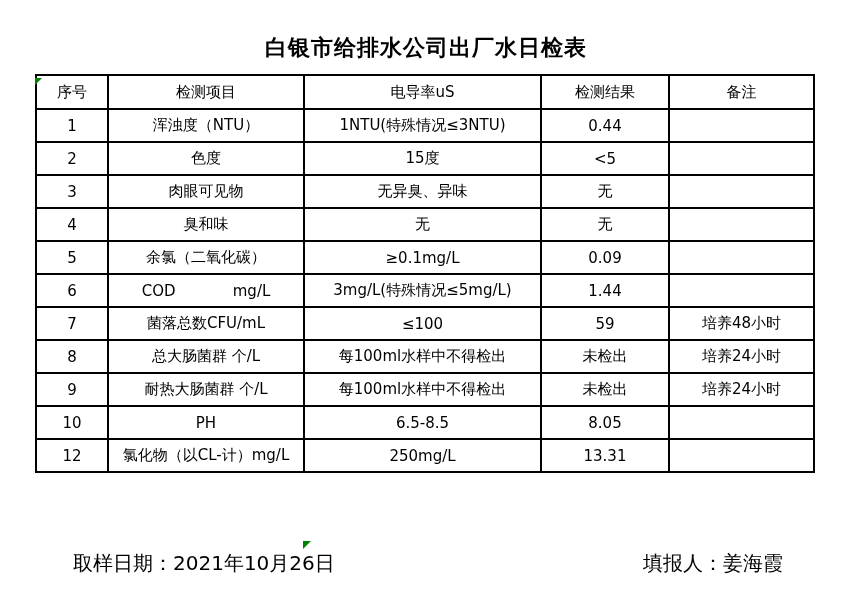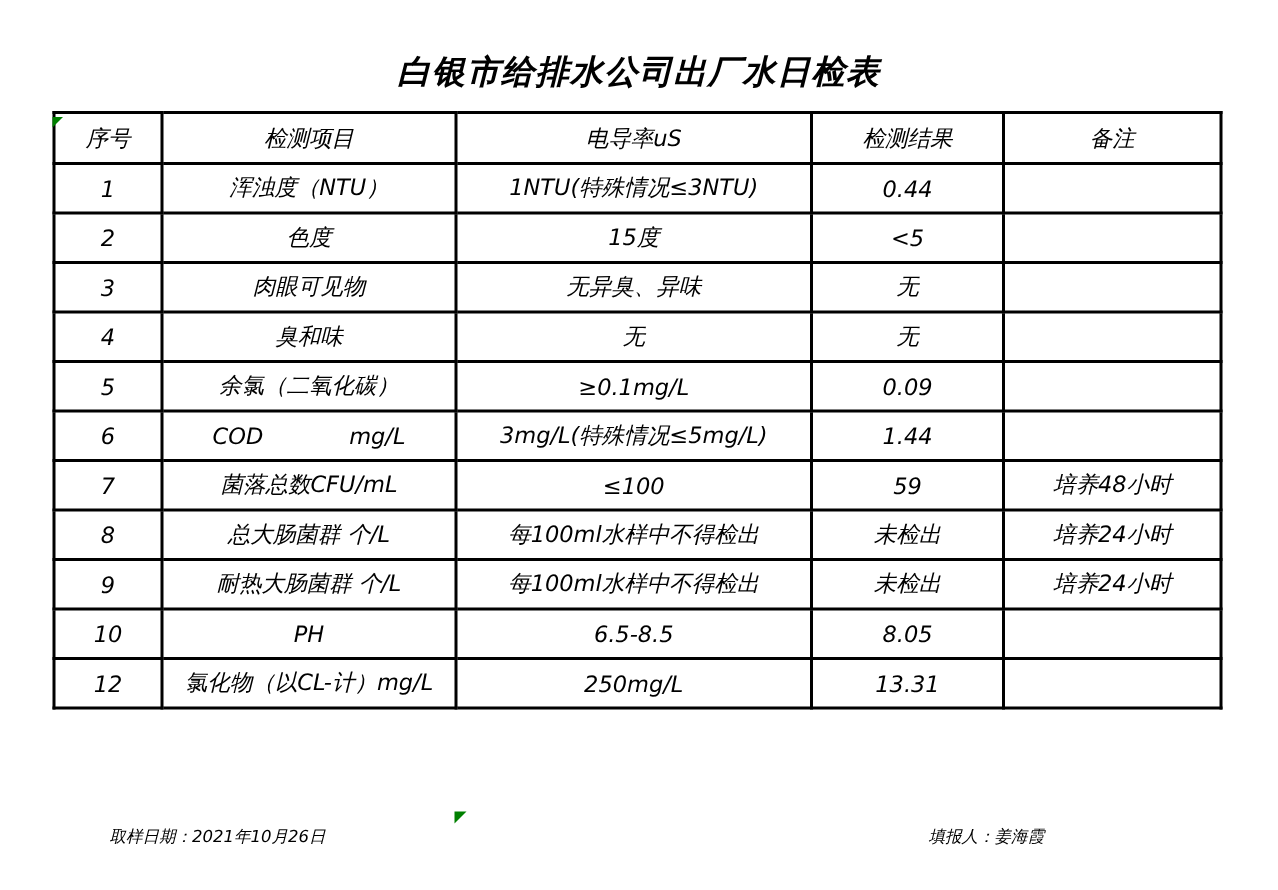--- a/index.html
+++ b/index.html
@@ -4,21 +4,21 @@
 <style>
   * { margin: 0; padding: 0; box-sizing: border-box; }
   html, body {
     width: 852px; height: 593px;
     background: #ffffff;
     font-family: "DejaVu Sans", "Liberation Sans", sans-serif;
     color: #000000;
     overflow: hidden;
     position: relative;
   }
-  .page { position: relative; width: 852px; height: 593px; font-style: italic; }
+  .page { position: relative; width: 852px; height: 593px; }
 
   .title {
     position: absolute;
     top: 33px; left: 0; width: 852px;
     text-align: center;
     font-size: 22px;
     font-weight: bold;
     letter-spacing: 1px;
   }
 
@@ -56,26 +56,26 @@
     width: 0; height: 0;
     border-top: 8px solid #008000;
     border-right: 8px solid transparent;
     z-index: 2;
   }
 
   .footer-line {
     position: absolute;
     top: 550px; left: 0; width: 852px;
     height: 20px;
-    font-size: 11px;
+    font-size: 20px;
   }
   .footer-item { position: absolute; top: 0; white-space: nowrap; }
   .footer-sampling { left: 73px; }
   .footer-test { left: 390px; }
-  .footer-reporter { left: 619px; }
+  .footer-reporter { left: 643px; }
 </style>
 </head>
 <body>
 
 <div class="page">
 
   <div class="title">白银市给排水公司出厂水日检表</div>
 
   <div class="corner-marker"></div>
   <div class="bottom-marker"></div>

